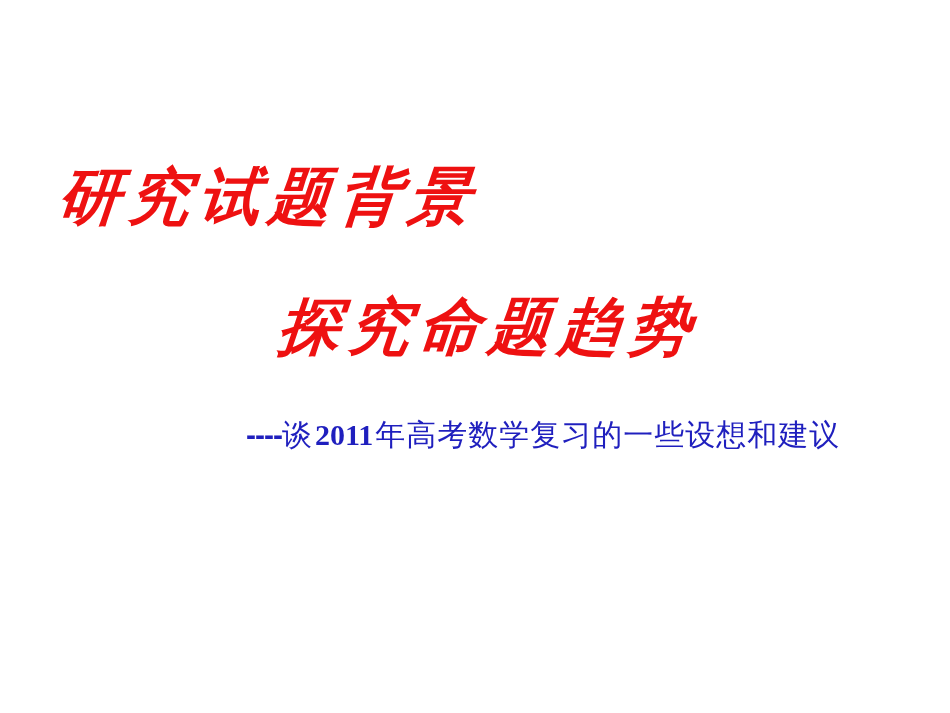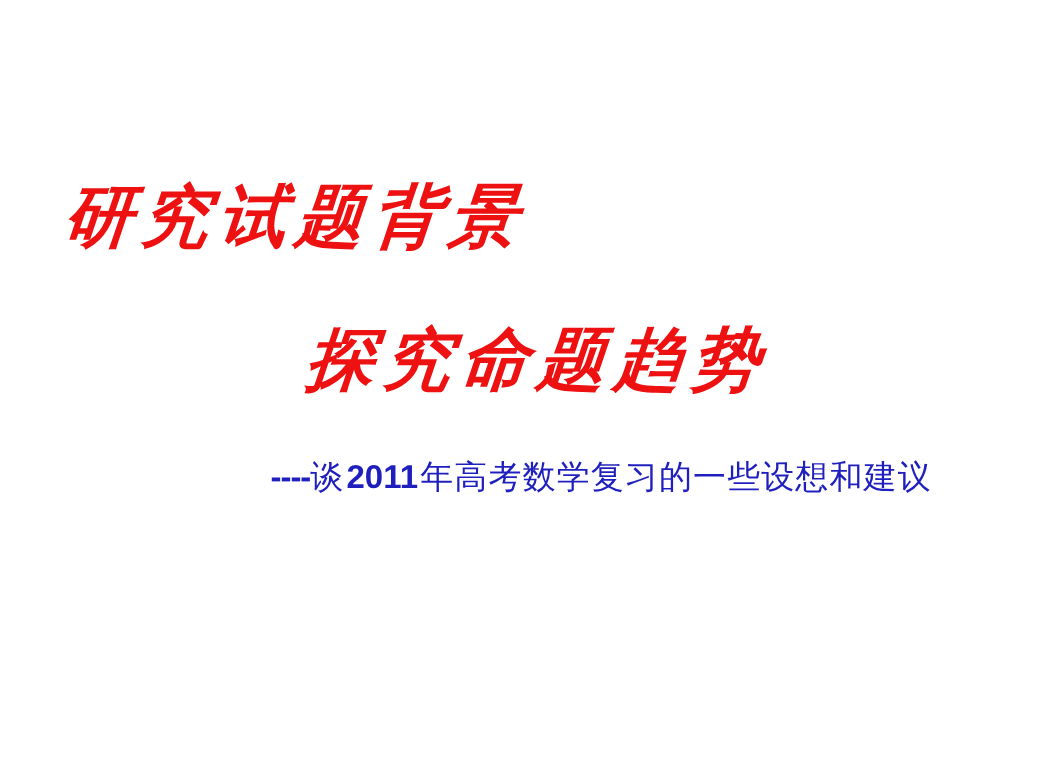--- a/index.html
+++ b/index.html
@@ -64,21 +64,21 @@
     letter-spacing: 1px;
   }
 
   #subtitle .dashes {
     font-family: "Liberation Sans", sans-serif;
     font-weight: bold;
     letter-spacing: -1px;
   }
 
   #subtitle .year {
-    font-family: Liberation Sans, sans-serif;
+    font-family: Liberation Serif, serif;
     font-weight: bold;
     letter-spacing: 0px;
     padding: 0 2px;
   }
 
   #subtitle .cjk {
     font-family: "DejaVu Serif", "Liberation Serif", serif;
     letter-spacing: 1px;
   }
 </style>

